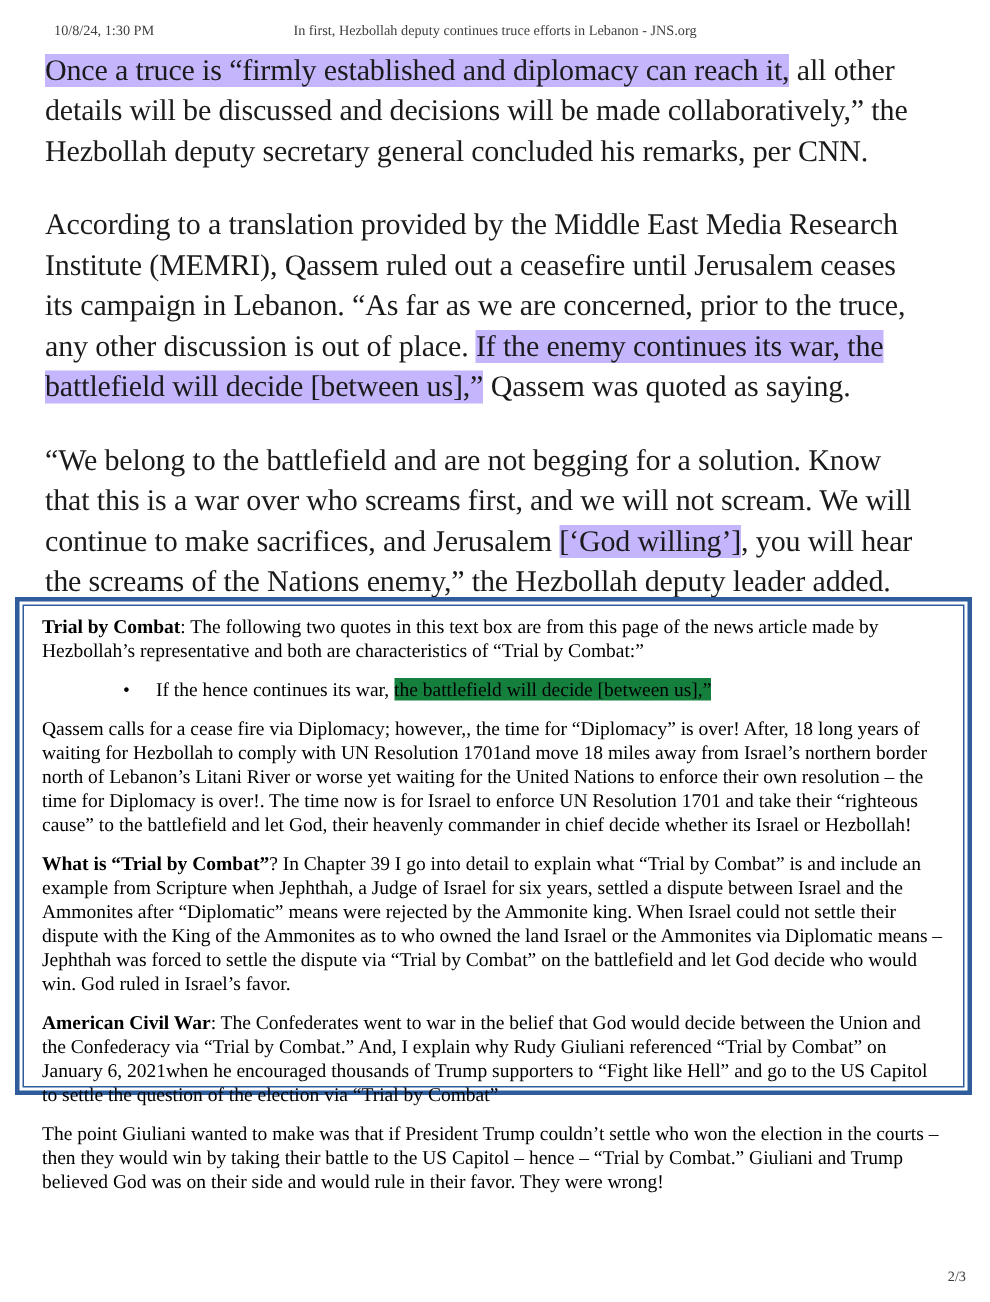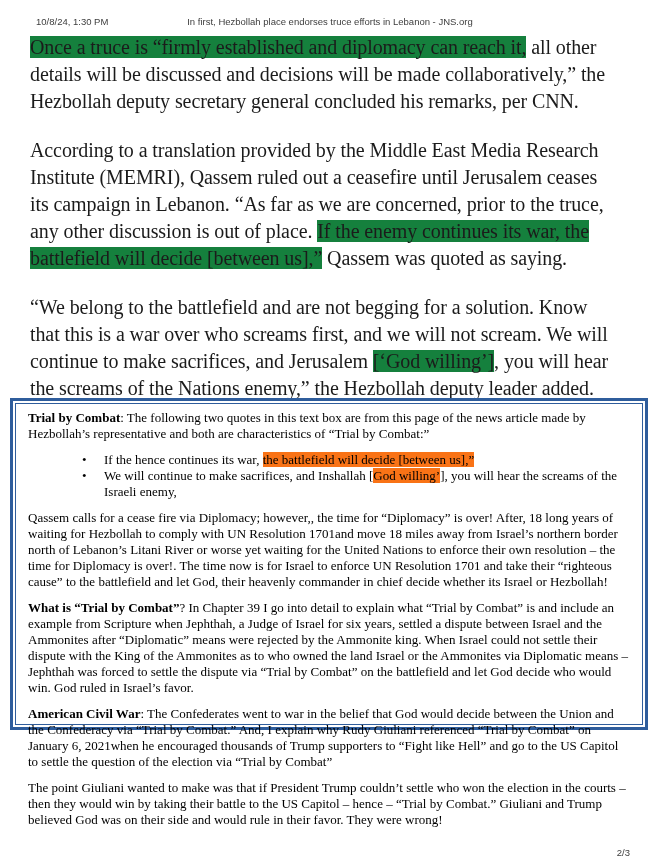--- a/index.html
+++ b/index.html
@@ -2,86 +2,85 @@
 <html><head>
 <meta charset="utf-8">
 <style>
   html,body{margin:0;padding:0;}
   body{
     width:660px;height:868px;background:#ffffff;position:relative;
     font-family:"Liberation Serif", serif;color:#1b1b1b;overflow:hidden;
   }
   
   .meta{
-    font-family:Liberation Sans, sans-serif;
+    font-family:Liberation Serif, serif;
     font-size:9.5px;color:#3d3d3d;
   }
   .print-header{
     position:absolute;top:16px;left:36px;right:36px;height:13px;
   }
   .print-header .dt{position:absolute;left:0;top:0;}
   .print-header .ttl{position:absolute;left:0;right:0;text-align:center;top:0;}
   .print-footer{
     position:absolute;bottom:8px;left:36px;right:14px;height:13px;
   }
   .print-footer .url{position:absolute;left:0;top:0;}
-  .print-footer .pg{position:absolute;right:16px;top:0;}
+  .print-footer .pg{position:absolute;right:2px;top:0;}
 
   
   .article{
     position:absolute;top:34px;left:30px;width:580px;
     font-size:20px;line-height:27px;letter-spacing:-0.1px;
   }
   .article p{margin:0 0 22px 0;}
-  .hl-a{background:#15803d;}
+  .hl-a{background:#c4b5fd;}
   .i{}
 
   
   .note-box-outer{
     position:absolute;top:398px;left:10px;width:638px;height:332px;
     border:3px solid #2f5d9c;background:#ffffff;box-sizing:border-box;
     padding:2px;
   }
   .note-box-inner{
     border:1px solid #2f5d9c;height:100%;box-sizing:border-box;
     padding:6px 12px 0 12px;
     font-size:13px;line-height:16px;color:#000000;
   }
   .note-box-inner p{margin:0 0 10px 0;}
   .b{font-weight:bold;}
   .bu{font-weight:bold;}
-  .hl-y{background:#f97316;}
+  .hl-y{background:#15803d;}
   ul.quotes{
     margin:0 0 10px 0;padding:0 0 0 76px;list-style:none;
   }
   ul.quotes li{position:relative;margin:0;}
   ul.quotes li::before{
     content:"\2022";position:absolute;left:-22px;top:0;font-size:13px;
   }
 </style>
 </head>
 <body>
 
 <div class="print-header meta">
   <span class="dt">10/8/24, 1:30 PM</span>
-  <span class="ttl">In first, Hezbollah place endorses truce efforts in Lebanon - JNS.org</span>
+  <span class="ttl">In first, Hezbollah deputy continues truce efforts in Lebanon - JNS.org</span>
 </div>
 
 <div class="article">
   <p><span class="hl-a">Once a truce is “firmly established and diplomacy can reach it,</span><span> all other details will be discussed and decisions will be made collaboratively,” the Hezbollah deputy secretary general concluded his remarks, per </span><span class="i">CNN</span><span>.</span></p>
   <p><span>According to a translation provided by the Middle East Media Research Institute (MEMRI), Qassem ruled out a ceasefire until Jerusalem ceases its campaign in Lebanon. “As far as we are concerned, prior to the truce, any other discussion is out of place. </span><span class="hl-a">If the enemy continues its war, the battlefield will decide [between us],”</span><span> Qassem was quoted as saying.</span></p>
   <p><span>“We belong to the battlefield and are not begging for a solution. Know that this is a war over who screams first, and we will not scream. We will continue to make sacrifices, and </span><span class="i">Jerusalem</span><span> </span><span class="hl-a">[‘God willing’]</span><span>, you will hear the screams of the Nations enemy,” the Hezbollah deputy leader added.</span></p>
 </div>
 
 <div class="note-box-outer">
   <div class="note-box-inner">
     <p><span class="b">Trial by Combat</span><span>:  The following two quotes in this text box are from this page of the news article made by Hezbollah’s representative and both are characteristics of “Trial by Combat:”</span></p>
     <ul class="quotes">
       <li><span>If the hence continues its war, </span><span class="hl-y">the battlefield will decide [between us],”</span></li>
-      <li><span>We will continue to make sacrifices, and Inshallah [</span><span class="hl-y">God willing’</span><span>], you will hear the screams of the Israeli enemy,</span></li>
     </ul>
     <p><span>Qassem calls for a cease fire via Diplomacy; however,, the time for “Diplomacy” is over!  After, 18 long years of waiting for Hezbollah to comply with UN Resolution 1701and move 18 miles away from Israel’s northern border north of Lebanon’s Litani River or worse yet waiting for the United Nations to enforce their own resolution – the time for Diplomacy is over!.  The time now is for Israel to enforce UN Resolution 1701 and take their “righteous cause” to the battlefield and let God, their heavenly commander in chief decide whether its Israel or Hezbollah!</span></p>
     <p><span class="bu">What is “Trial by Combat”</span><span>?  In Chapter 39 I go into detail to explain what “Trial by Combat” is and include an example from Scripture when Jephthah, a Judge of Israel for six years, settled a dispute between Israel and the Ammonites after “Diplomatic” means were rejected by the Ammonite king.  When Israel could not settle their dispute with the King of the Ammonites as to who owned the land Israel or the Ammonites via Diplomatic means – Jephthah was forced to settle the dispute via “Trial by Combat” on the battlefield and let God decide who would win.  God ruled in Israel’s favor.</span></p>
     <p><span class="b">American Civil War</span><span>:  The Confederates went to war in the belief that God would decide between the Union and the Confederacy via “Trial by Combat.”  And, I explain why Rudy Giuliani referenced “Trial by Combat” on January 6, 2021when he encouraged thousands of Trump supporters to “Fight like Hell” and go to the US Capitol to settle the question of the election via “Trial by Combat”</span></p>
     <p><span>The point Giuliani wanted to make was that if President Trump couldn’t settle who won the election in the courts – then they would win by taking their battle to the US Capitol – hence – “Trial by Combat.”  Giuliani and Trump believed God was on their side and would rule in their favor.  They were wrong!</span></p>
   </div>
 </div>
 
 <div class="print-footer meta">
   <span class="pg">2/3</span>

